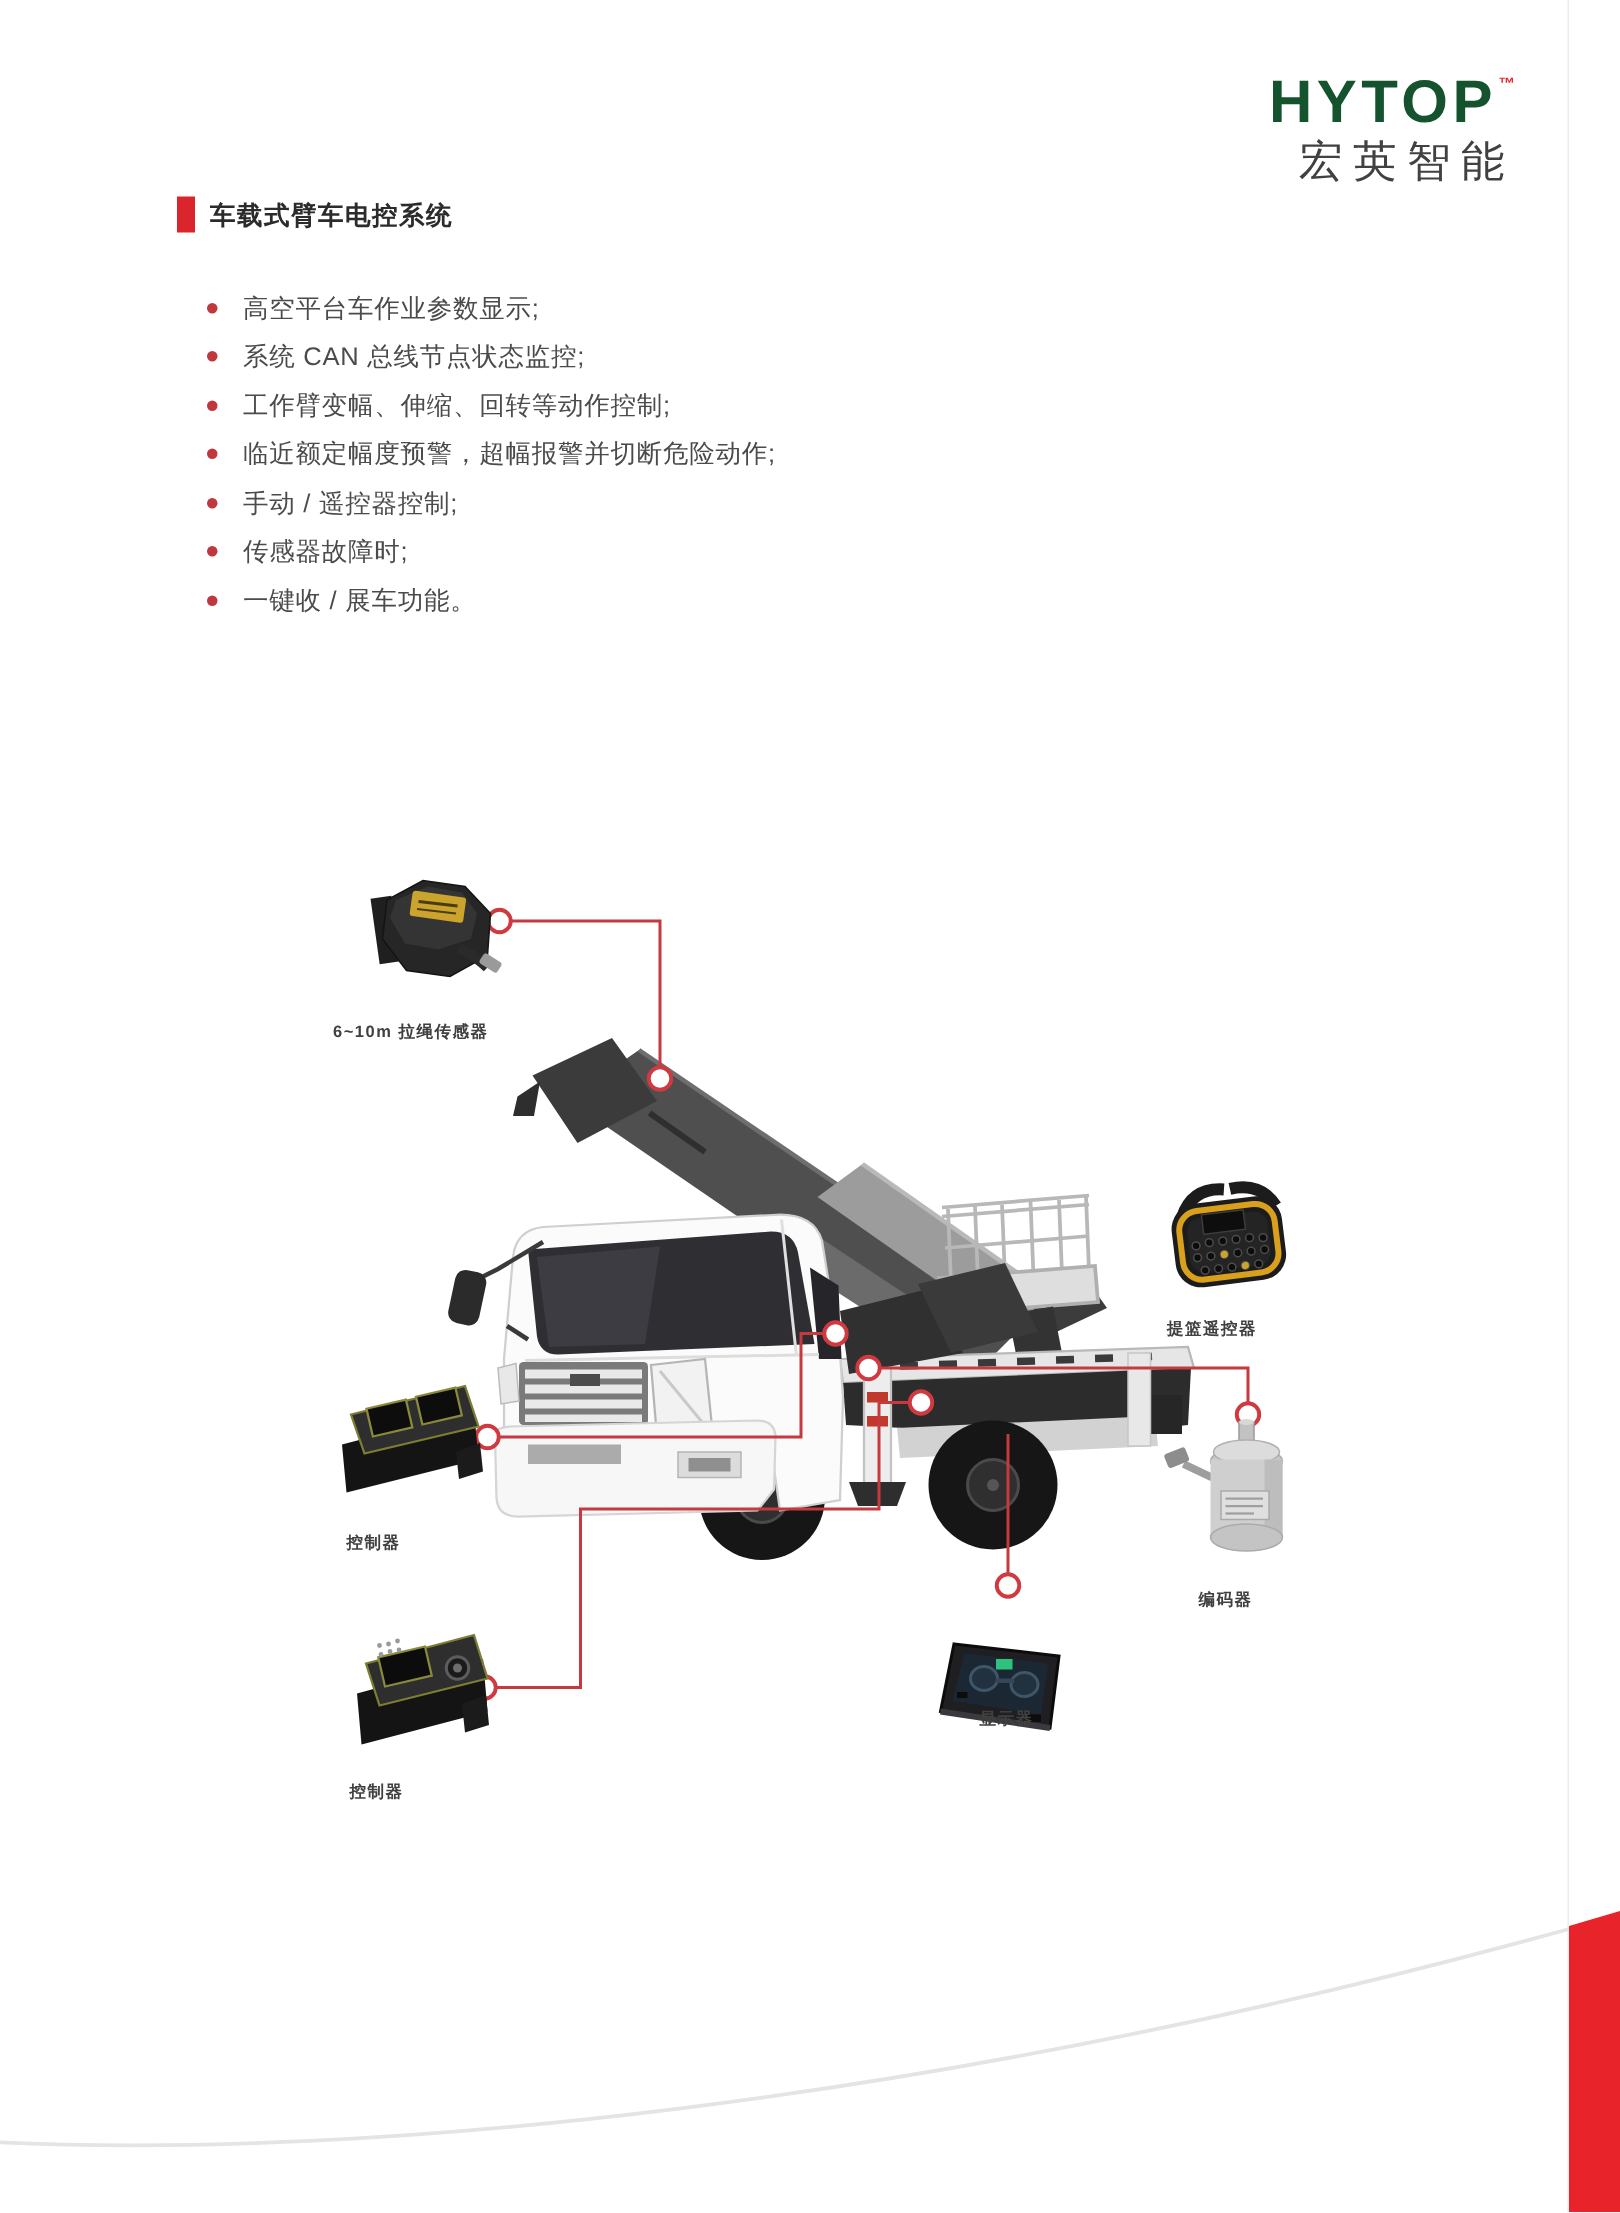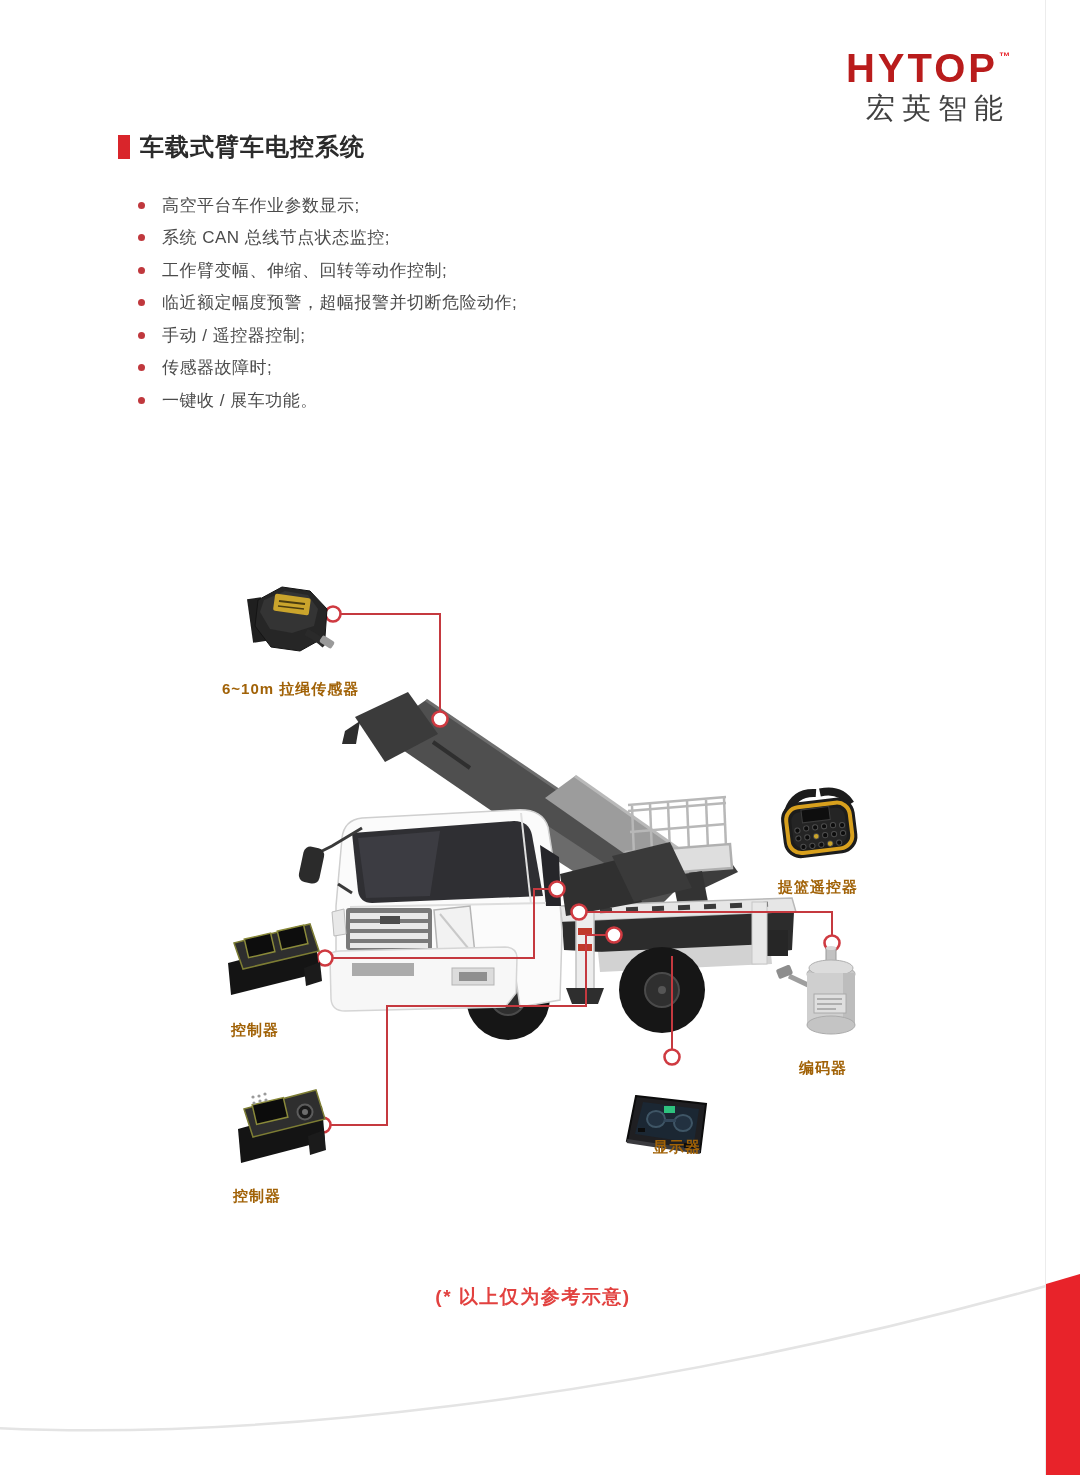--- a/index.html
+++ b/index.html
@@ -26,21 +26,21 @@
     position: absolute;
     top: 48px;
     right: 70px;
     text-align: right;
     line-height: 1;
   }
   .logo .brand {
     font-size: 40px;
     font-weight: 800;
     letter-spacing: 3px;
-    color: #b91c1c;
+    color: #14532d;
     font-family: "Liberation Sans", sans-serif;
   }
   .logo .tm {
     font-size: 11px;
     font-weight: 700;
     color: #e8232a;
     vertical-align: 22px;
     margin-left: 1px;
   }
   .logo .subtitle {
@@ -58,21 +58,21 @@
     display: flex;
     align-items: center;
   }
   .title-marker {
     width: 12px;
     height: 24px;
     background: #d9252b;
     margin-right: 10px;
   }
   .page-title {
-    font-size: 24px;
+    font-size: 17px;
     font-weight: 700;
     color: #2b2b2b;
     letter-spacing: 1px;
     text-align: center;
   }
   
   .features {
     position: absolute;
     left: 138px;
     top: 189px;
@@ -93,23 +93,23 @@
     flex: 0 0 auto;
   }
   .features .txt {
     font-size: 17px;
     color: #4b4b4b;
     letter-spacing: 0.5px;
   }
   
   .dev-label {
     position: absolute;
-    font-size: 15px;
+    font-size: 11px;
     font-weight: 700;
-    color: #a16207;
+    color: #404040;
     letter-spacing: 1px;
     white-space: nowrap;
   }
   
   .note {
     position: absolute;
     left: 0;
     top: 1284px;
     width: 1066px;
     text-align: center;
@@ -389,15 +389,14 @@
     </g>
   </svg>
 
   <div class="dev-label" style="left:222px; top:680px;">6~10m 拉绳传感器</div>
   <div class="dev-label" style="left:778px; top:878px;">提篮遥控器</div>
   <div class="dev-label" style="left:231px; top:1021px;">控制器</div>
   <div class="dev-label" style="left:799px; top:1059px;">编码器</div>
   <div class="dev-label" style="left:233px; top:1187px;">控制器</div>
   <div class="dev-label" style="left:653px; top:1138px;">显示器</div>
 
-  <div class="note">(* 以上仅为参考示意)</div>
 
 </div>
 
 </body></html>

